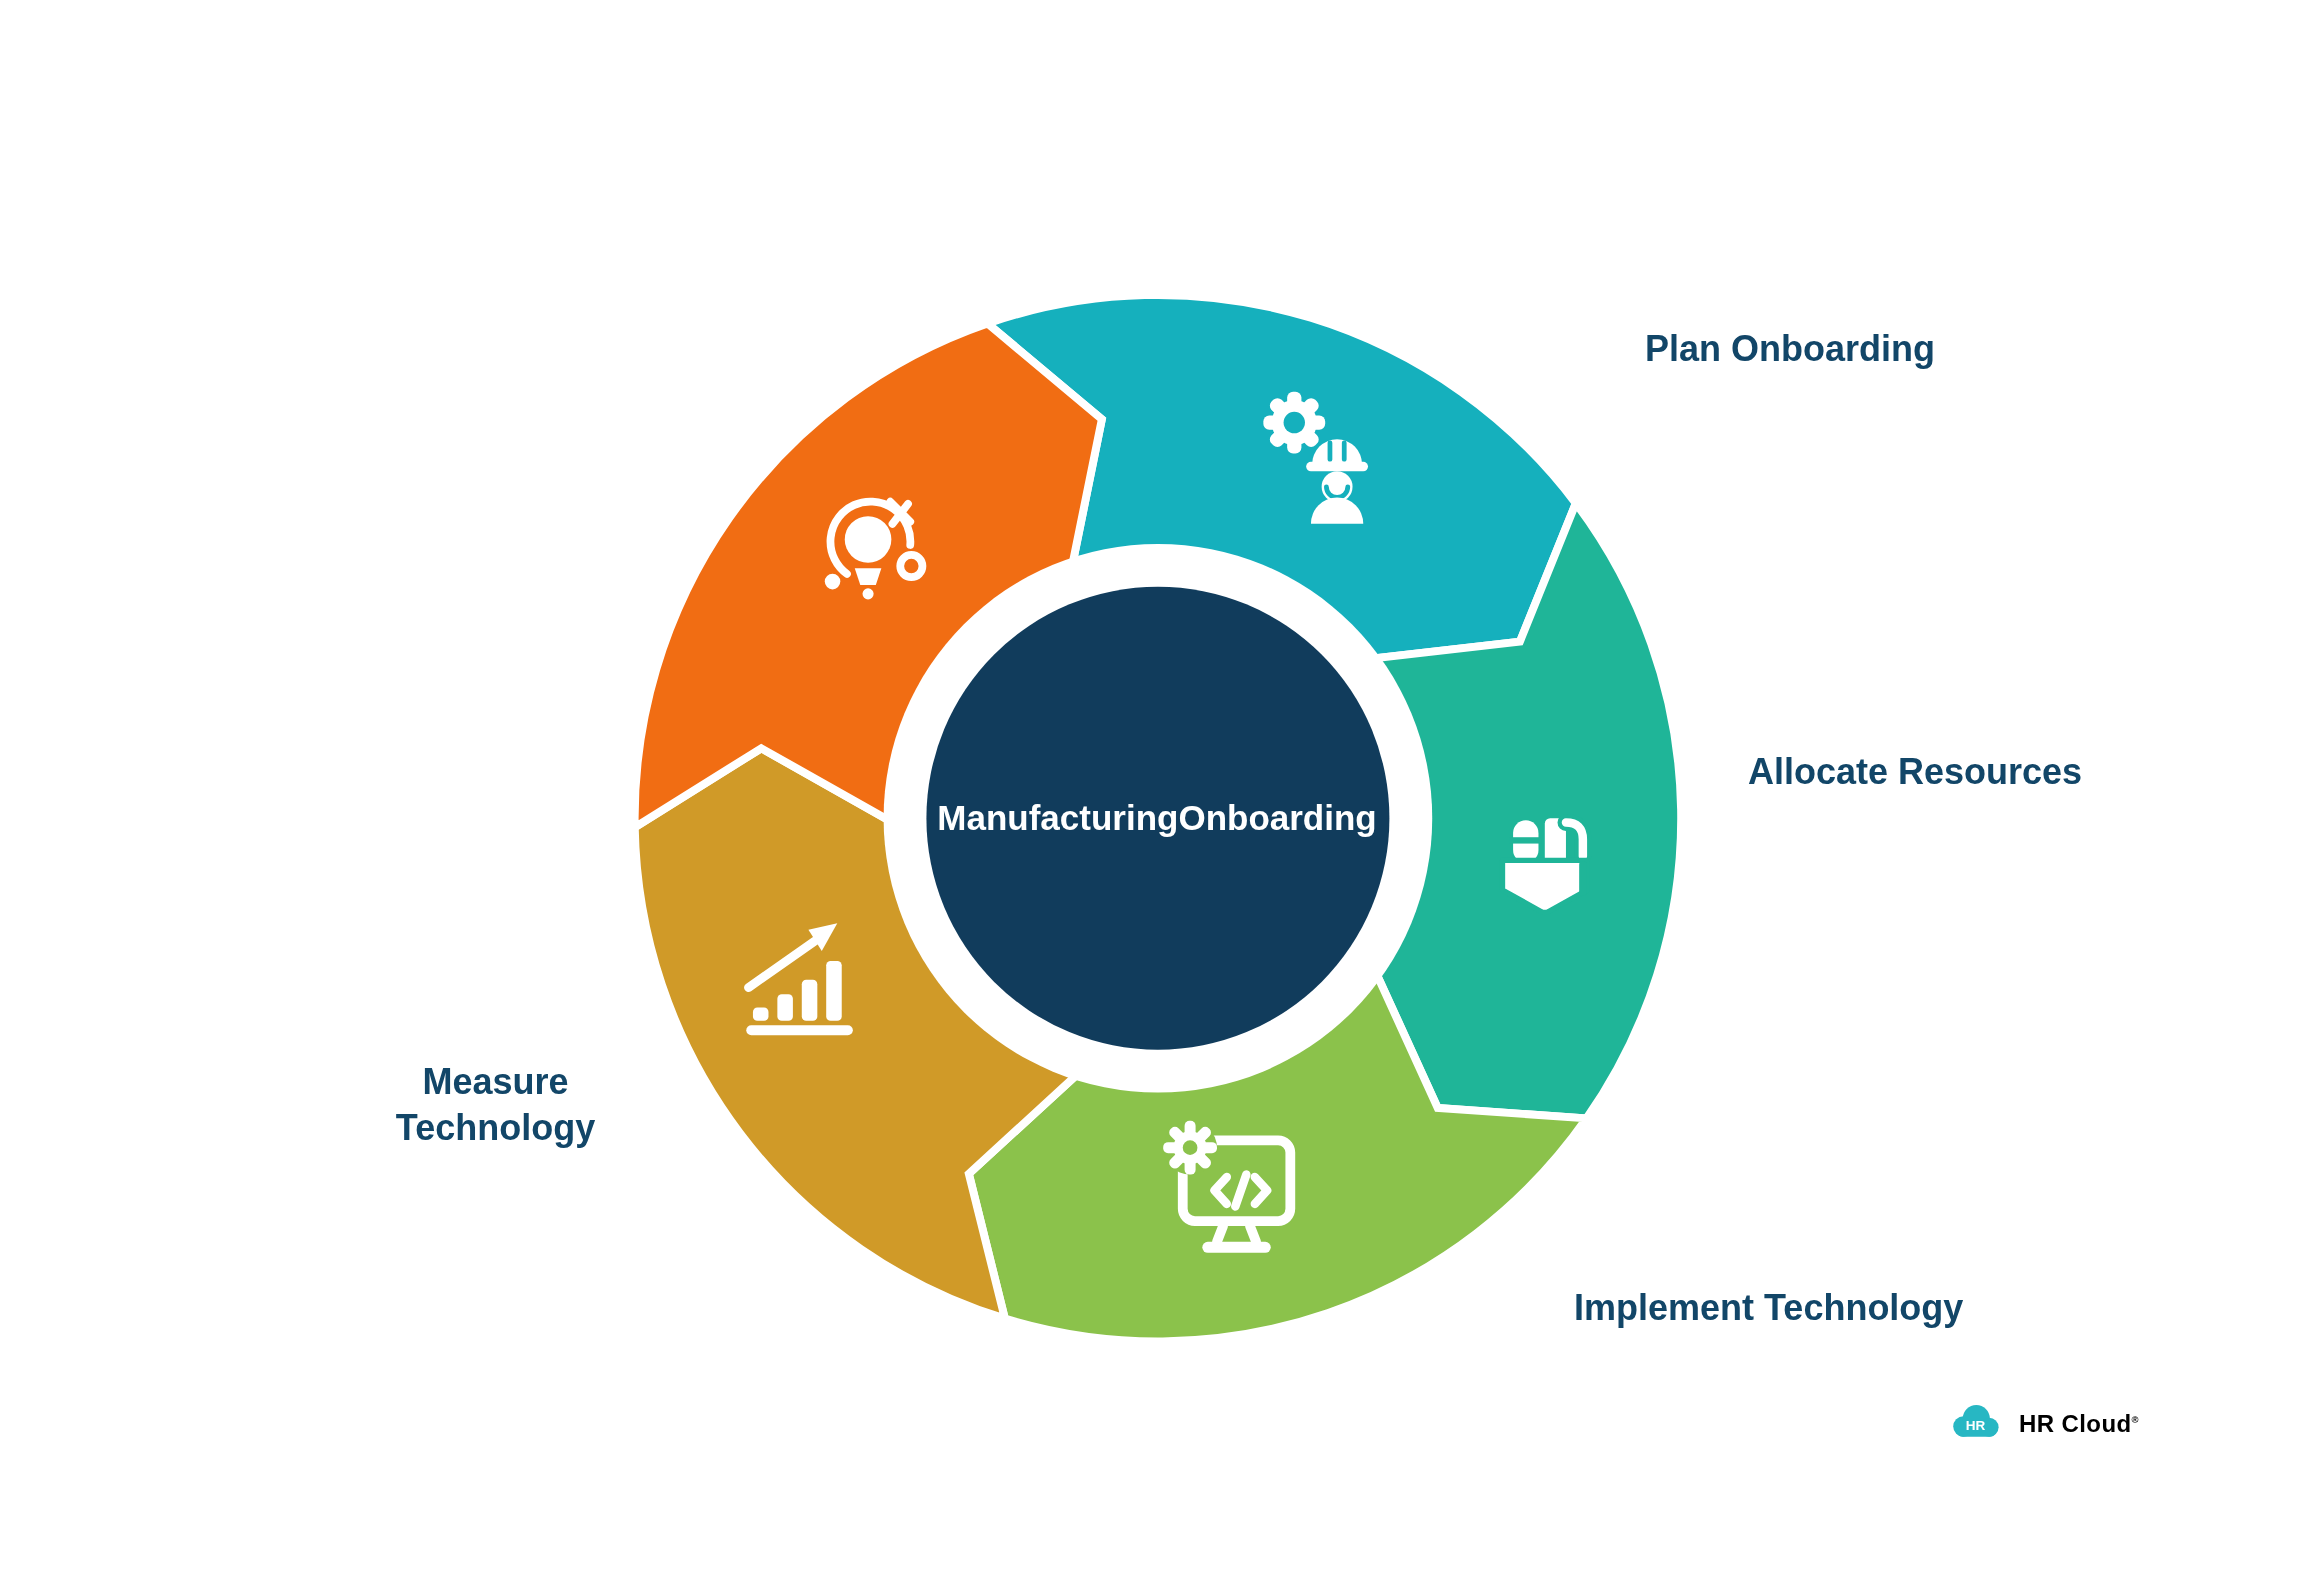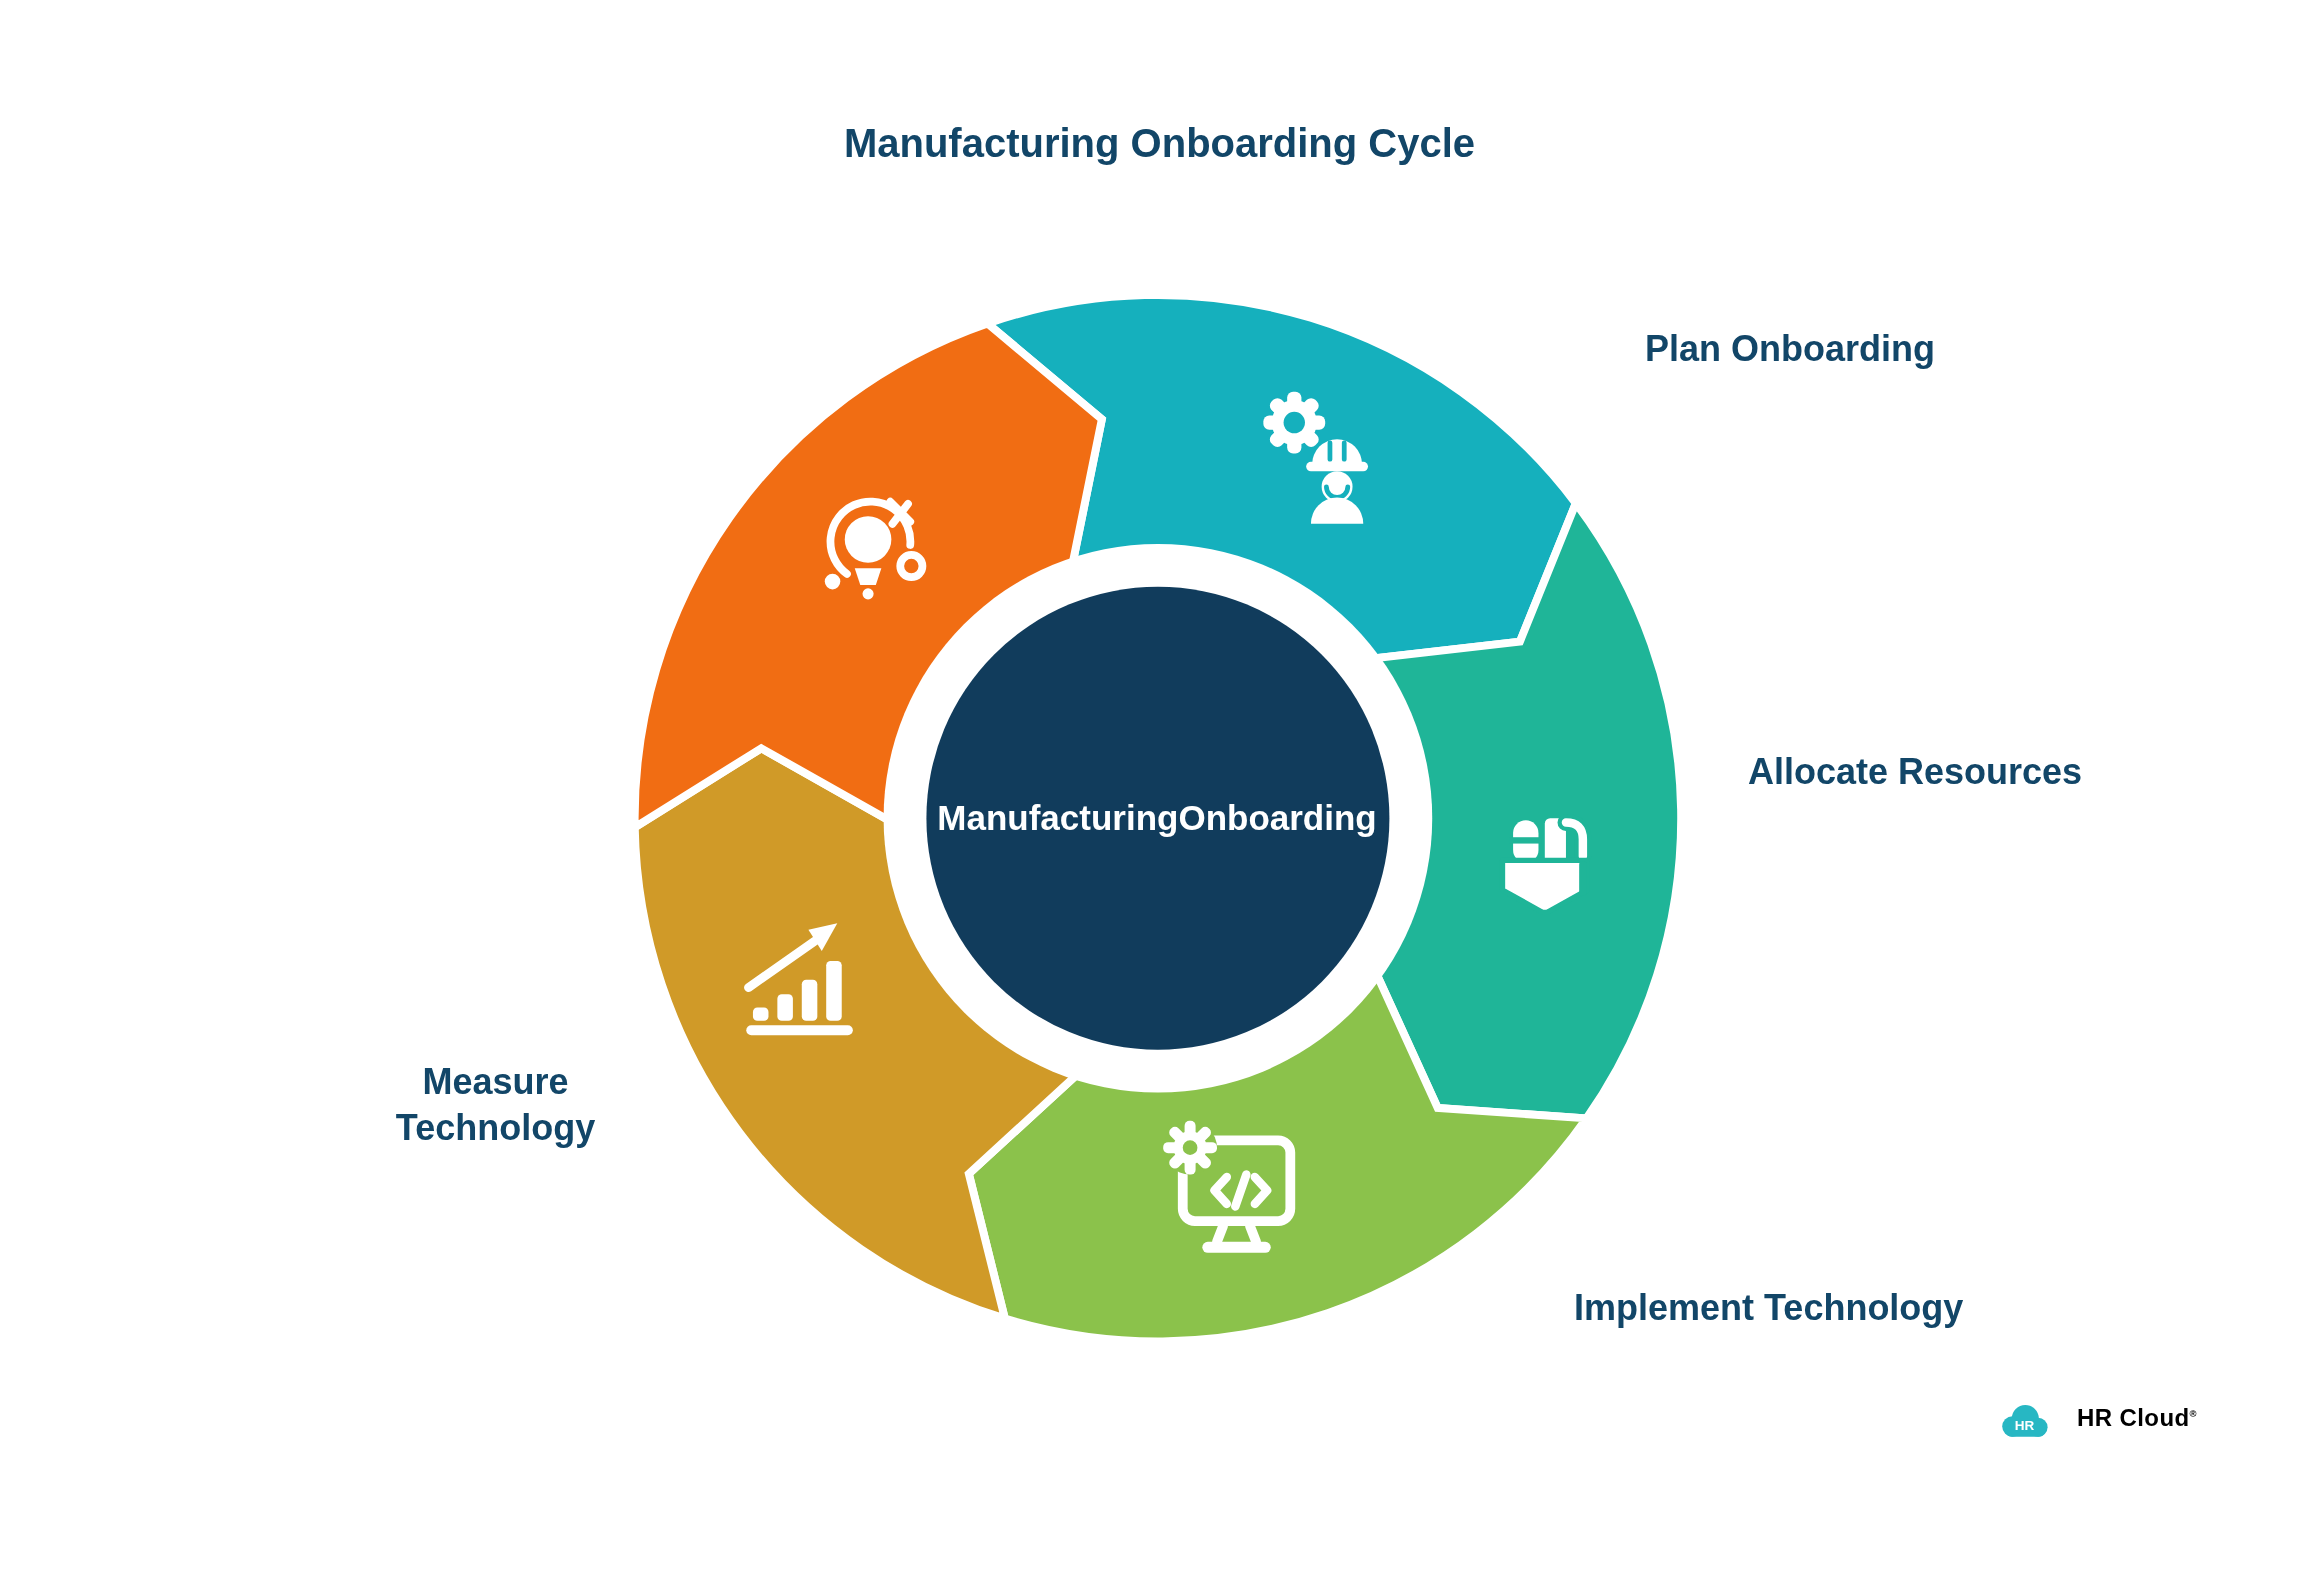--- a/index.html
+++ b/index.html
@@ -26,35 +26,34 @@
   .label-implement{left:1574px;top:1285px;}
   .label-measure{left:337px;top:1059px;width:317px;text-align:center;white-space:normal;}
   .label-optimize{left:226px;top:462px;}
   .center-label{
     position:absolute;left:959px;top:723px;width:396px;height:190px;
     display:flex;flex-direction:row;align-items:center;justify-content:center;
     color:#ffffff;font-size:35px;font-weight:bold;line-height:1.34;
     text-align:center;
   }
   .logo{
-    position:absolute;left:1999px;top:1402px;
-    display:flex;align-items:flex-start;gap:27px;
+    position:absolute;left:1950px;top:1402px;
+    display:flex;align-items:center;gap:18px;
   }
   .logo-text{
     font-size:24px;font-weight:bold;letter-spacing:0.4px;
     position:relative;top:1.6px;
   }
   .logo-text sup{font-size:9.5px;font-weight:bold;}
 </style>
 </head>
 <body>
 
 <div id="canvas">
 
-  <div class="title" style="color: rgb(18, 70, 104);">Manufacturing Onboarding Cycle</div>
 
   <svg id="wheel" width="2319" height="1569" viewBox="0 0 2924 1979">
     <defs>
 
       <symbol id="gear-worker-icon" viewBox="0 0 120 120">
         <g fill="#ffffff">
           <rect x="34" y="8" width="12" height="52" rx="5" transform="rotate(0 40 34)"></rect>
           <rect x="34" y="8" width="12" height="52" rx="5" transform="rotate(45 40 34)"></rect>
           <rect x="34" y="8" width="12" height="52" rx="5" transform="rotate(90 40 34)"></rect>
           <rect x="34" y="8" width="12" height="52" rx="5" transform="rotate(135 40 34)"></rect>

